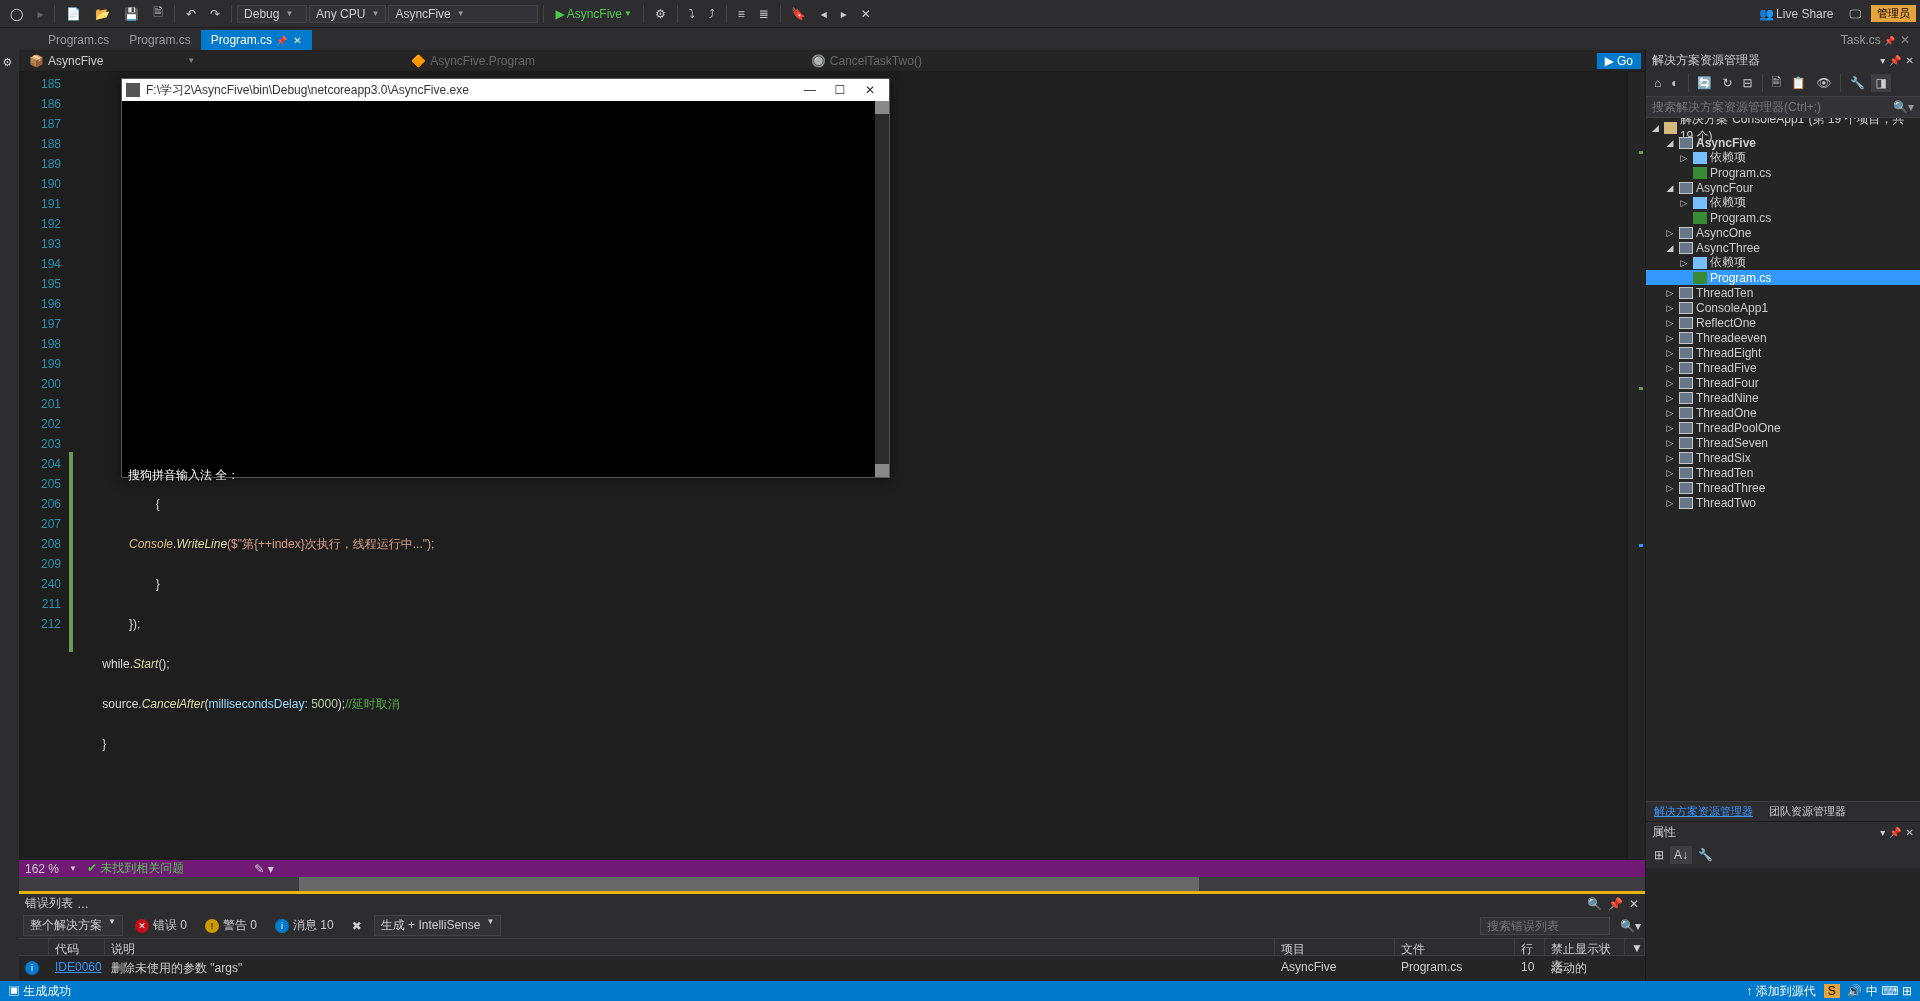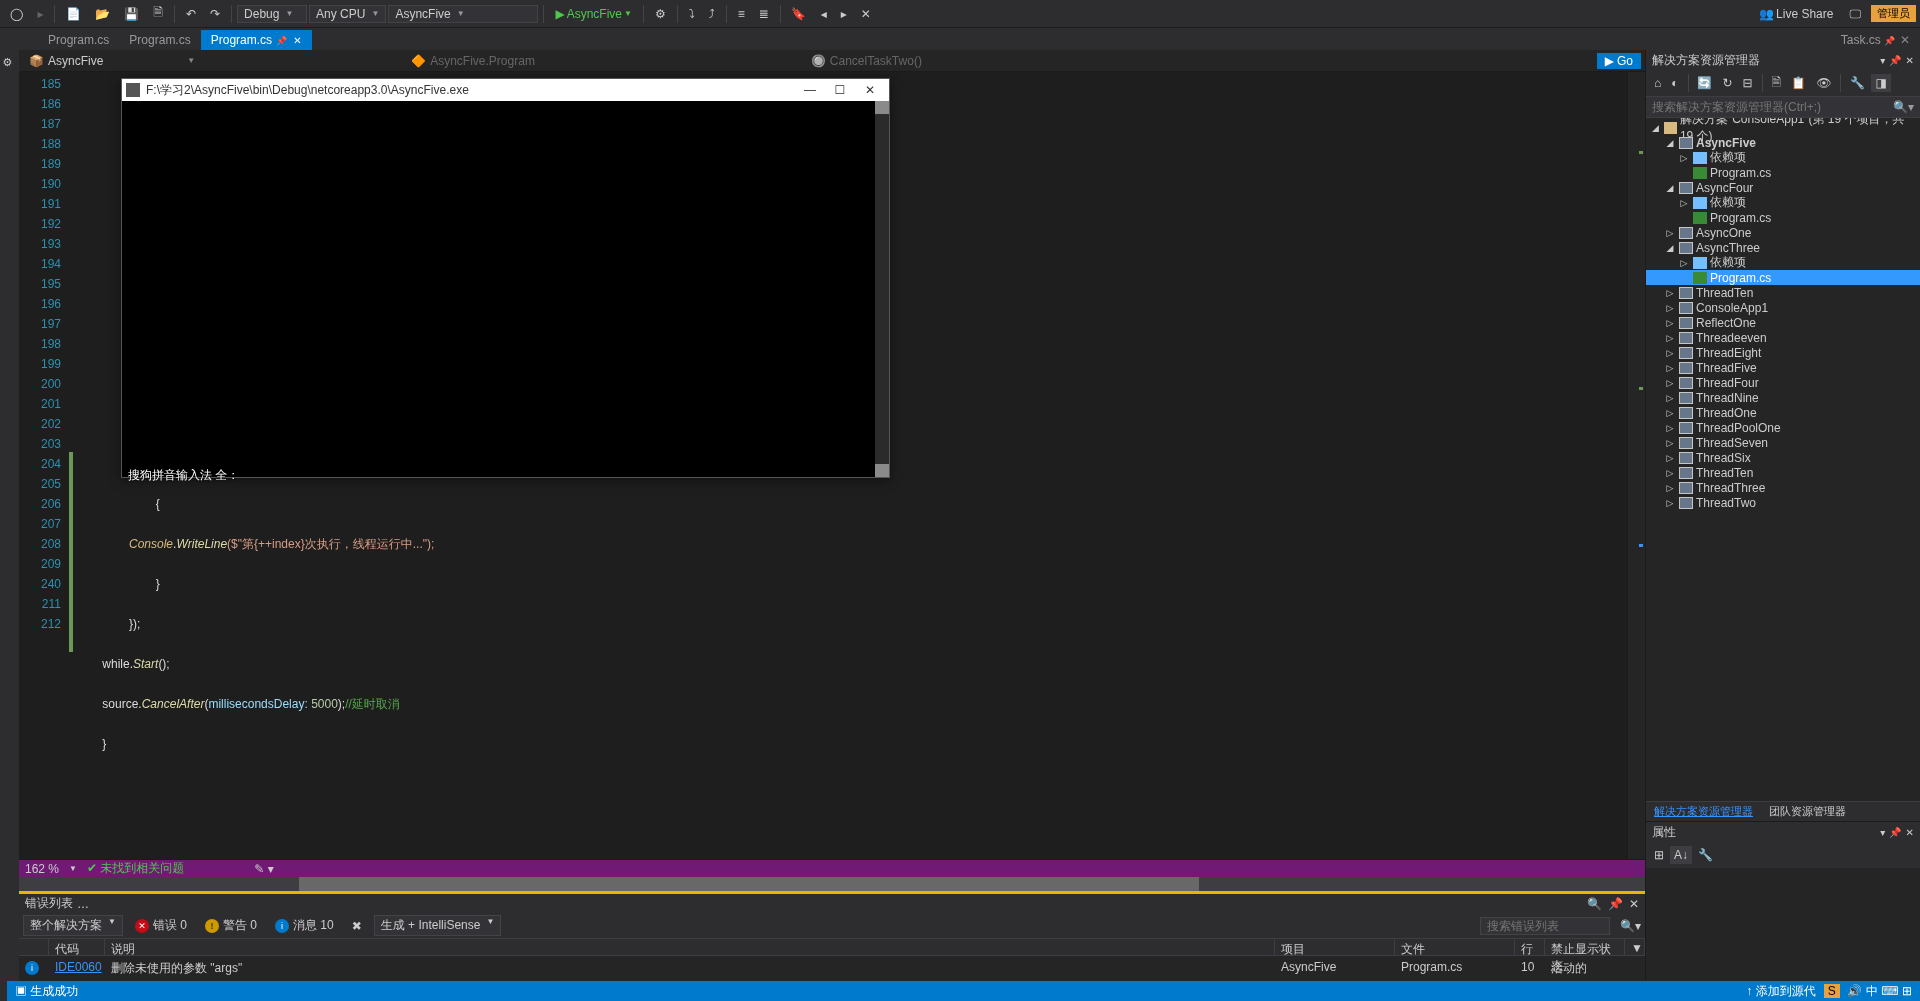--- a/index.html
+++ b/index.html
@@ -60,21 +60,21 @@
 .tree { flex:1; overflow:auto; padding:2px 0; }
 .tree .nd { display:flex; align-items:center; padding:1px 0 1px 4px; cursor:pointer; color:#ccc; height:15px; font-size:11px; }
 .tree .nd.sel { background:#3399ff; color:#fff; }
 .tree .tw { width:12px; text-align:center; font-size:9px; color:#ccc; }
 .tree .ico { width:14px; height:12px; margin:0 3px; display:inline-block; }
 .ico-sln { background:#d7ba7d; } .ico-prj { background:#68768a; border:1px solid #c5c5c5; } .ico-cs { background:#388a34; } .ico-dep { background:#75beff; }
 .rtabs { height:20px; display:flex; background:#2d2d30; border-top:1px solid #3e3e42; }
 .rtab { padding:2px 8px; cursor:pointer; font-size:11px; }
 .rtab.lk { color:#3794ff; text-decoration:underline; }
 .prop { height:160px; background:#252526; border-top:1px solid #1b1b1c; }
-.statbar { position:absolute; bottom:0; left:7px; right:0; height:20px; background:#007acc; display:flex; align-items:center; padding:0 8px; color:#fff; font-size:11px; }
+.statbar { position:absolute; bottom:0; left:0; right:0; height:20px; background:#007acc; display:flex; align-items:center; padding:0 8px; color:#fff; font-size:11px; }
 .statbar .r { margin-left:auto; display:flex; gap:8px; align-items:center; }
 .console-win { position:absolute; left:121px; top:78px; width:769px; height:400px; background:#0c0c0c; border:1px solid #555; box-shadow:0 2px 10px rgba(0,0,0,.5); z-index:100; }
 .console-ttl { height:22px; background:#fff; display:flex; align-items:center; padding:0 4px; gap:6px; color:#333; font-size:11px; }
 .console-ttl .ic { width:14px; height:14px; background:#555; }
 .console-ttl .wb { margin-left:auto; display:flex; gap:0; }
 .console-ttl .wbtn { width:30px; text-align:center; cursor:pointer; }
 .console-body { background:#000; height:calc(100% - 22px); position:relative; }
 .console-body .sb { position:absolute; right:0; top:0; width:14px; height:100%; background:#2b2b2b; }
 .console-body .sb .th { width:14px; height:13px; background:#8a8a8a; }
 .ime { position:absolute; left:128px; top:467px; color:#fff; font-size:12px; z-index:101; text-shadow:0 0 2px #000; }

